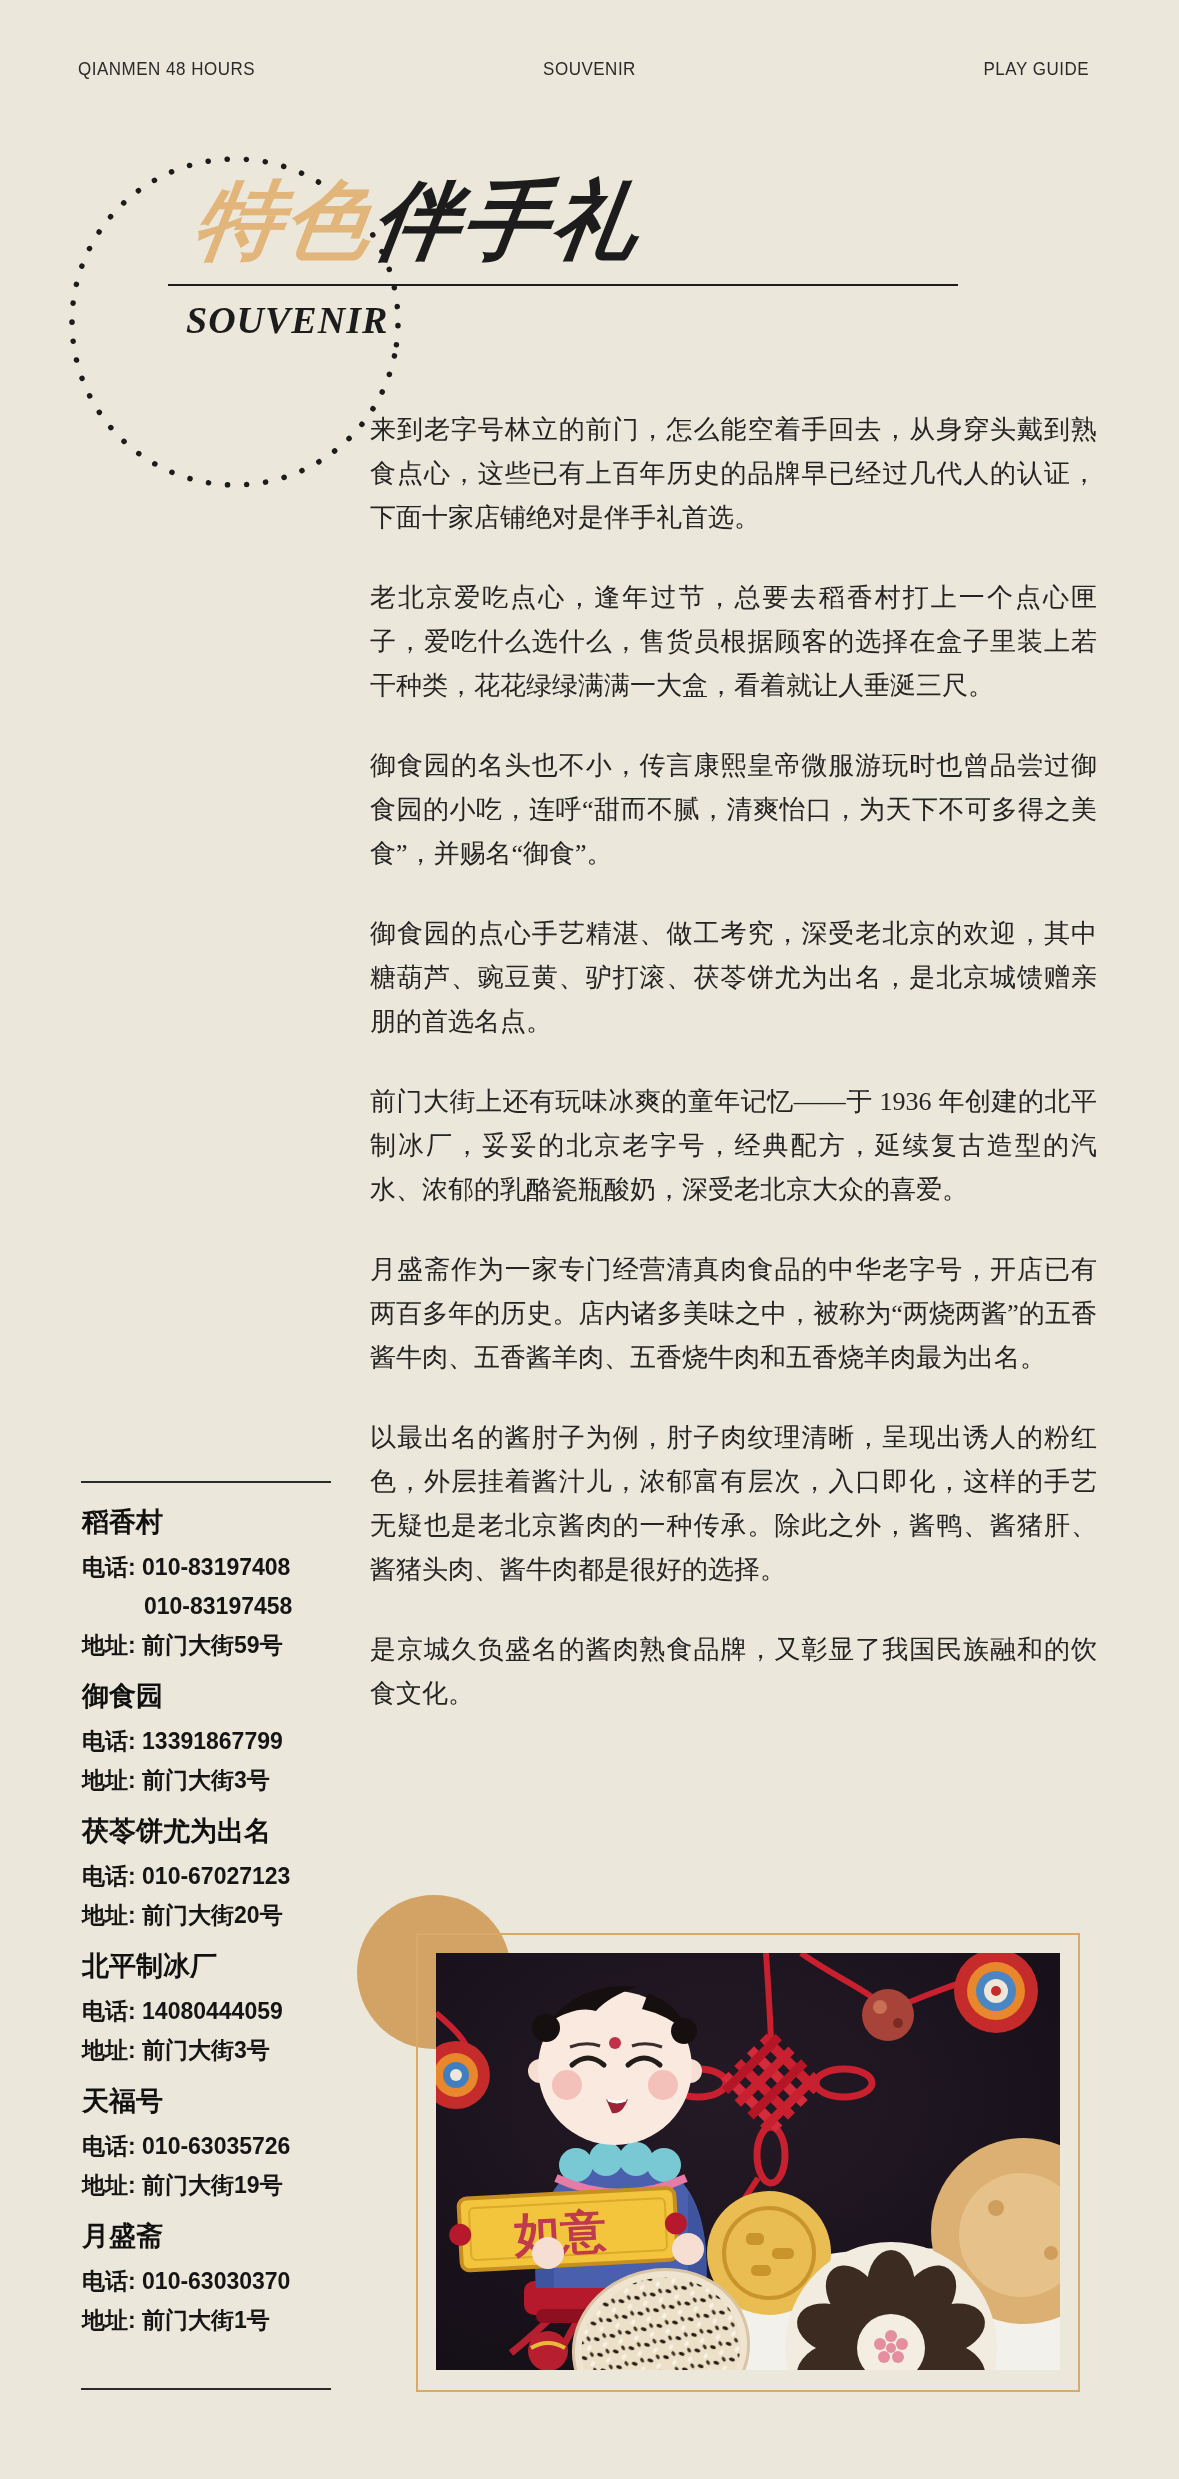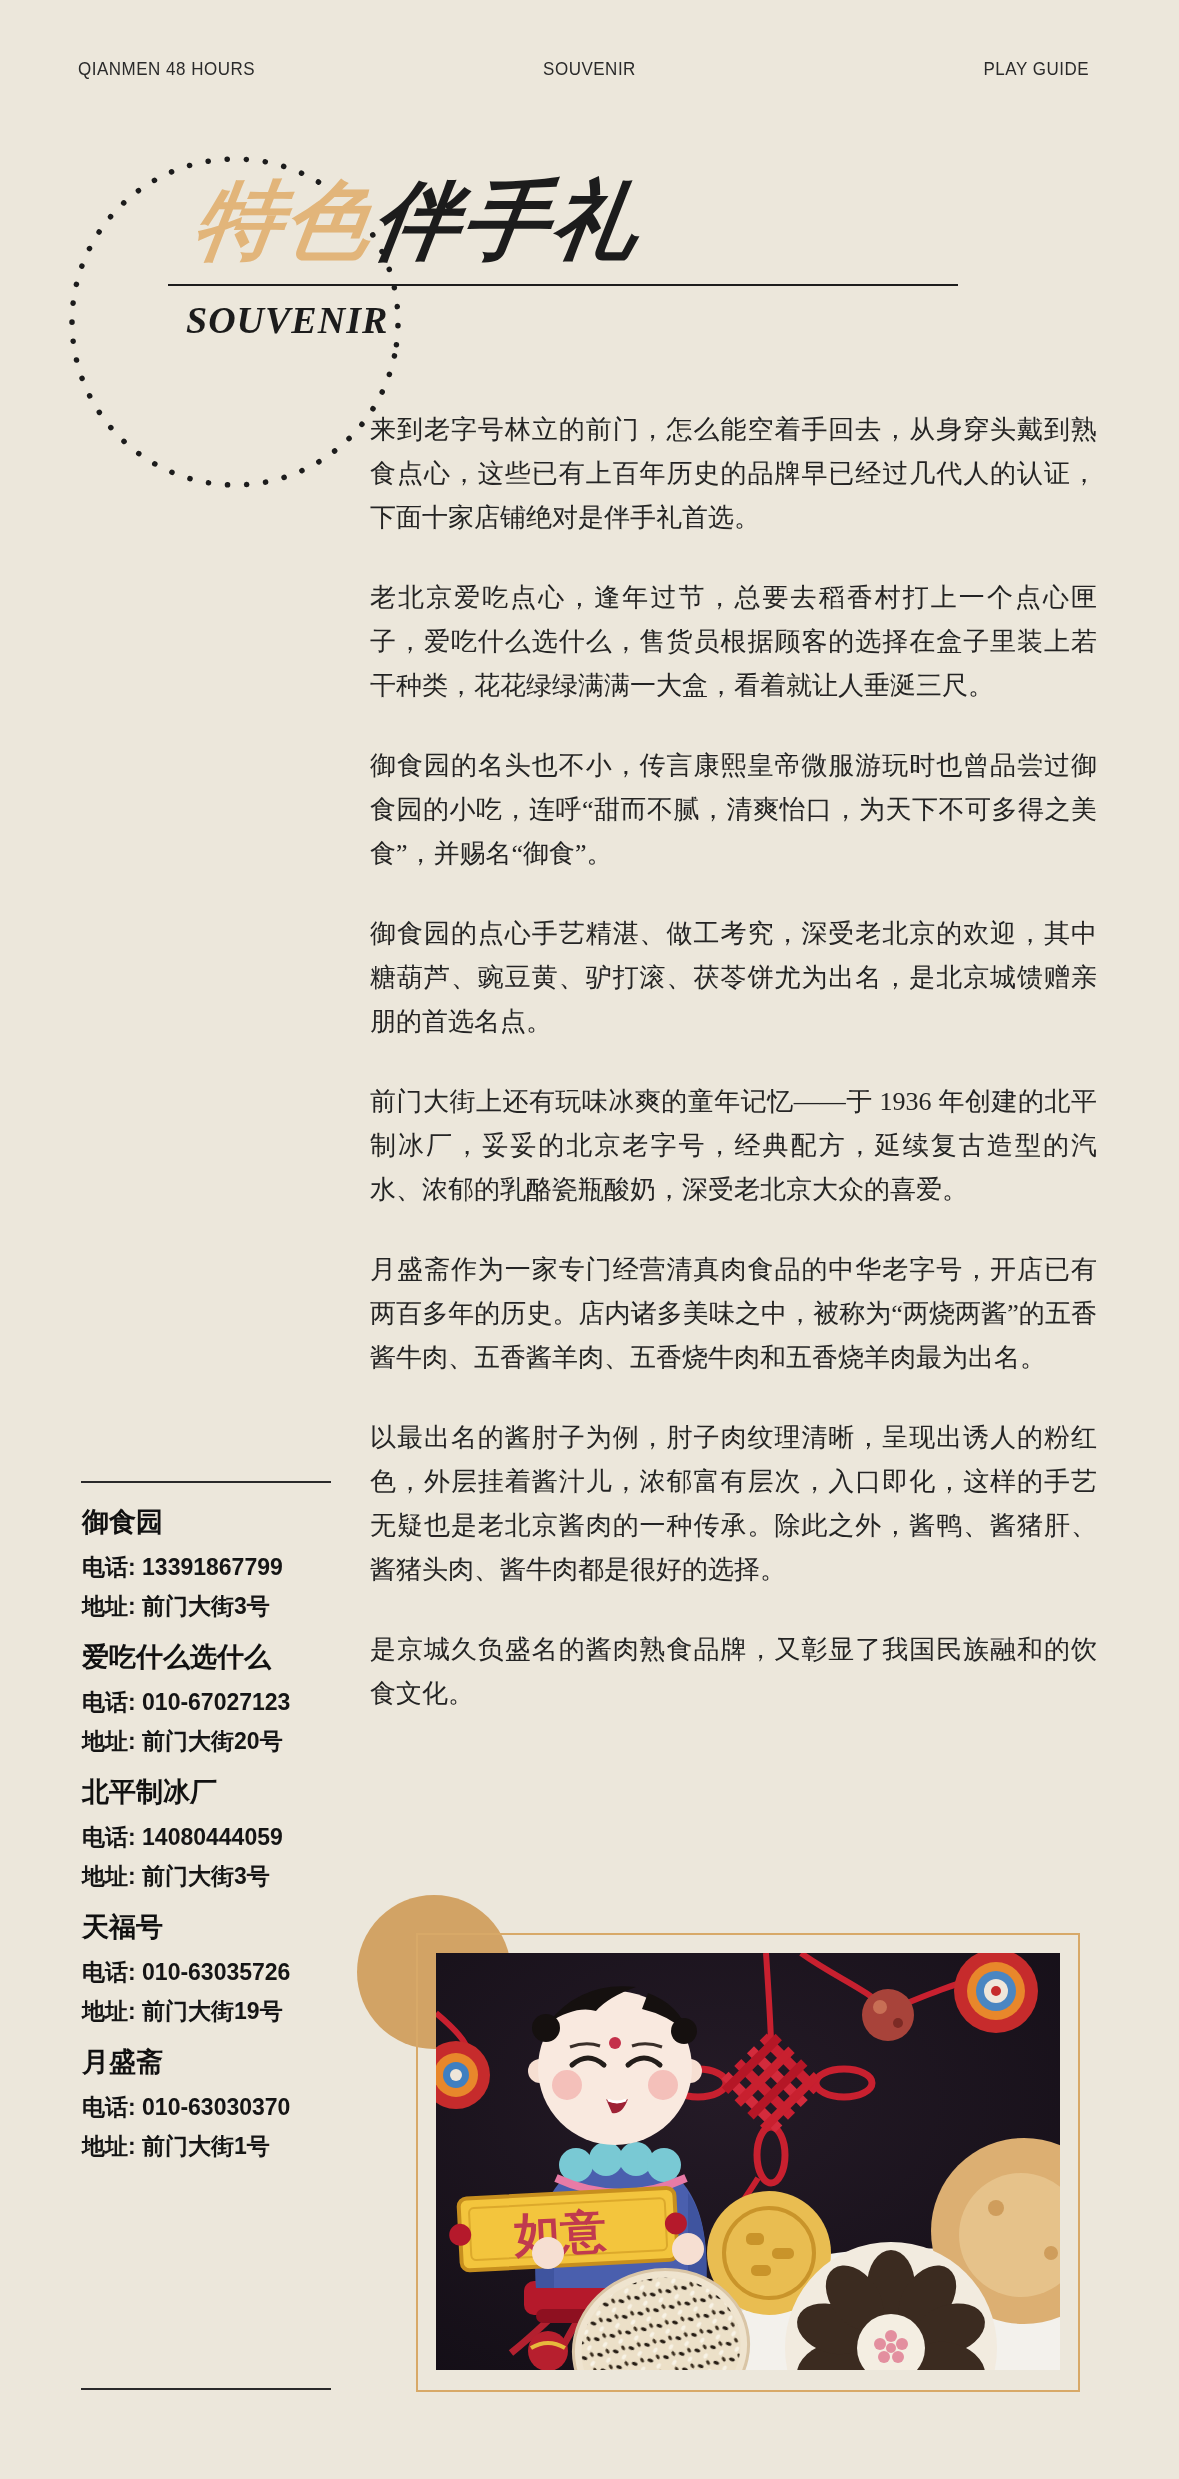--- a/index.html
+++ b/index.html
@@ -70,26 +70,32 @@
       <p>御食园的点心手艺精湛、做工考究，深受老北京的欢迎，其中糖葫芦、豌豆黄、驴打滚、茯苓饼尤为出名，是北京城馈赠亲朋的首选名点。</p>
       <p>前门大街上还有玩味冰爽的童年记忆——于 1936 年创建的北平制冰厂，妥妥的北京老字号，经典配方，延续复古造型的汽水、浓郁的乳酪瓷瓶酸奶，深受老北京大众的喜爱。</p>
       <p>月盛斋作为一家专门经营清真肉食品的中华老字号，开店已有两百多年的历史。店内诸多美味之中，被称为“两烧两酱”的五香酱牛肉、五香酱羊肉、五香烧牛肉和五香烧羊肉最为出名。</p>
       <p>以最出名的酱肘子为例，肘子肉纹理清晰，呈现出诱人的粉红色，外层挂着酱汁儿，浓郁富有层次，入口即化，这样的手艺无疑也是老北京酱肉的一种传承。除此之外，酱鸭、酱猪肝、酱猪头肉、酱牛肉都是很好的选择。</p>
       <p>是京城久负盛名的酱肉熟食品牌，又彰显了我国民族融和的饮食文化。</p>
     </div>
 
   <div class="divider div-top"></div>
   <div class="shops">
       <div class="shop">
+        <div class="shop-name">稻香村</div>
+        <div class="shop-line">电话: 010-83197408</div>
+        <div class="shop-line indent">010-83197458</div>
+        <div class="shop-line">地址: 前门大街59号</div>
+      </div>
+      <div class="shop">
         <div class="shop-name">御食园</div>
         <div class="shop-line">电话: 13391867799</div>
         <div class="shop-line">地址: 前门大街3号</div>
       </div>
       <div class="shop">
-        <div class="shop-name">爱吃什么选什么</div>
+        <div class="shop-name">茯苓饼尤为出名</div>
         <div class="shop-line">电话: 010-67027123</div>
         <div class="shop-line">地址: 前门大街20号</div>
       </div>
       <div class="shop">
         <div class="shop-name">北平制冰厂</div>
         <div class="shop-line">电话: 14080444059</div>
         <div class="shop-line">地址: 前门大街3号</div>
       </div>
       <div class="shop">
         <div class="shop-name">天福号</div>

